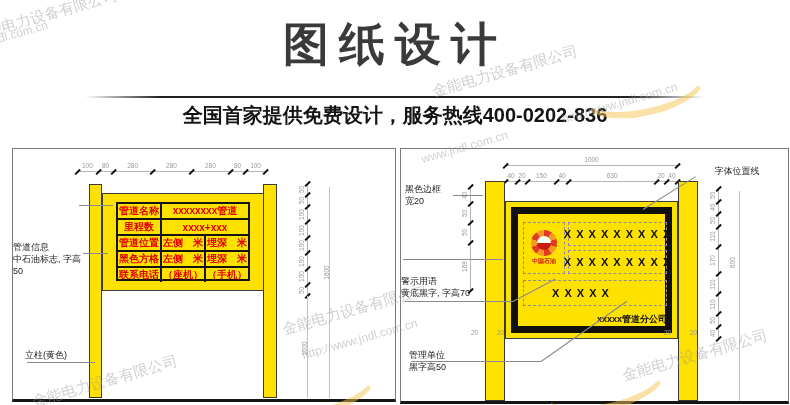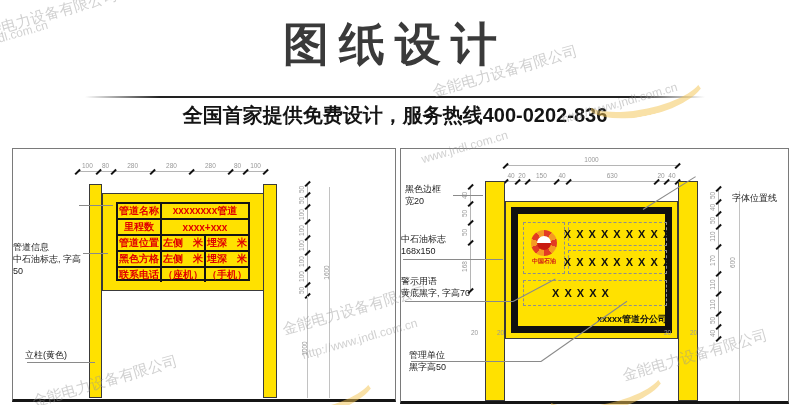--- a/index.html
+++ b/index.html
@@ -275,39 +275,35 @@
     </div>
     <div class="vline" style="left:338px;top:42px;height:210px;"></div>
     <span class="rotdim" style="left:326px;top:110px;">600</span>
 
     <div class="lbl" style="left:4px;top:34px;width:58px;">
       <div>黑色边框</div>
       <div>宽20</div>
     </div>
     <div class="leader" style="left:52px;top:46px;width:30px;"></div>
 
-    <div class="lbl" style="left:0px;top:84px;width:64px;">
-      <div>中石油标志</div>
-      <div>168x150</div>
-    </div>
     <div class="leader" style="left:2px;top:110px;width:100px;"></div>
 
     <div class="lbl" style="left:0px;top:126px;width:74px;">
       <div>警示用语</div>
       <div>黄底黑字, 字高70</div>
     </div>
     <div class="leader" style="left:4px;top:152px;width:108px;"></div>
     <div class="diag" style="left:112px;top:152px;width:48px;transform:rotate(-28deg);"></div>
 
     <div class="lbl" style="left:8px;top:200px;width:60px;">
       <div>管理单位</div>
       <div>黑字高50</div>
     </div>
     <div class="leader" style="left:10px;top:212px;width:130px;"></div>
     <div class="diag" style="left:140px;top:212px;width:105px;transform:rotate(-35deg);"></div>
 
-    <div class="lbl" style="left:296px;top:16px;width:80px;text-align:right;margin-top:27px;">
+    <div class="lbl" style="left:296px;top:16px;width:80px;text-align:center;">
       <div>字体位置线</div>
     </div>
     <div class="diag" style="left:242px;top:60px;width:62px;transform:rotate(-32deg);"></div>
   </div>
 
 </div>
 
 </body></html>

